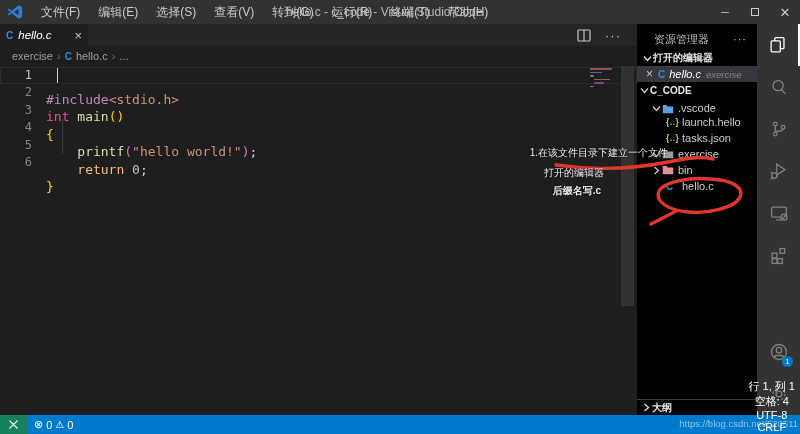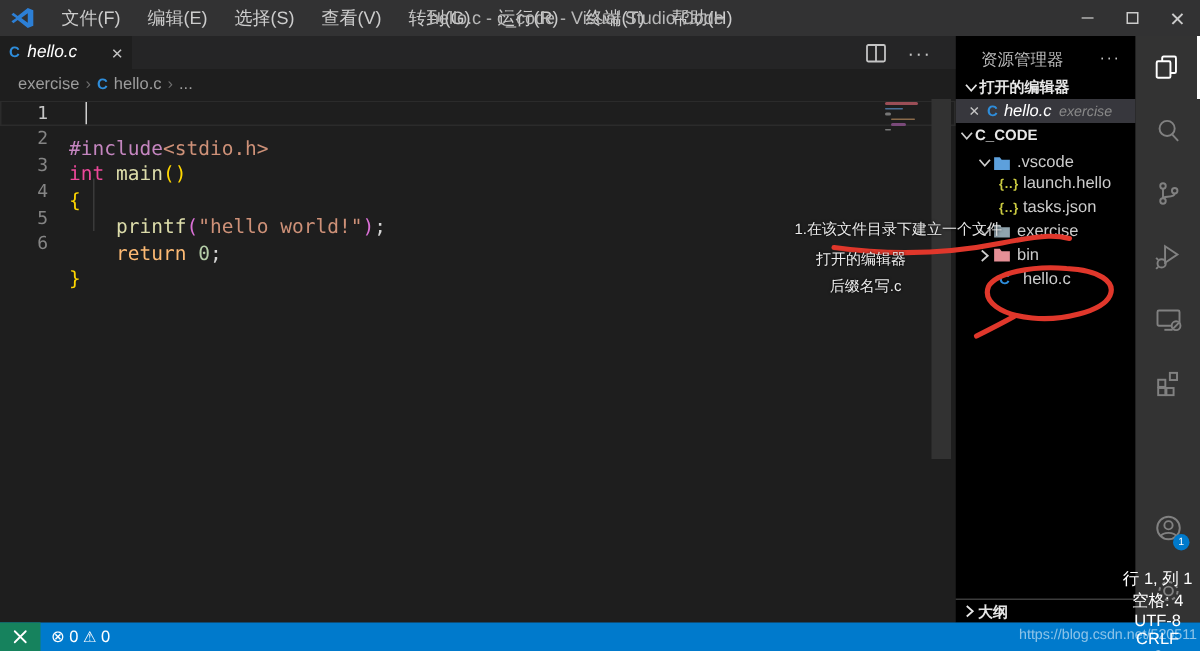--- a/index.html
+++ b/index.html
@@ -344,21 +344,21 @@
             <path d="M5.7 11.5 a1.3 1.3 0 0 0 2.6 0"></path>
           </svg></span>
       </div>
     <span class="watermark">https://blog.csdn.net/520511</span>
   </div>
 
   <div class="overlay">
     <div id="ann-lines">
         <div class="ann-line" style="top: 146px; right: 132px;">1.在该文件目录下建立一个文件</div>
         <div class="ann-line" style="top: 166px; right: 196px;">打开的编辑器</div>
-        <div class="ann-line" style="top: 184px; right: 199px;">后缀名写.c</div>
+        <div class="ann-line" style="top: 184px; right: 199px; font-weight: bold;">后缀名写.c</div>
       </div>
     <svg width="800" height="434" viewBox="0 0 800 434">
       <path id="red-underline" d="M556 165 C 598 171, 638 168, 668 162 S 705 157, 713 159" fill="none" stroke-width="3.4" stroke-linecap="round" stroke="#e0372b"></path>
       <path id="red-circle" d="M711 179 C 733 180, 744 188, 740 197 C 735 208, 707 214, 688 212 C 667 210, 655 201, 659 191 C 664 182, 688 177, 711 179 Z" fill="none" stroke-width="3.4" stroke-linecap="round" stroke="#e0372b"></path>
       <path id="red-tail" d="M676 211 C 667 216, 659 220, 651 224" fill="none" stroke-width="3.4" stroke-linecap="round" stroke="#e0372b"></path>
     </svg>
   </div>
 
 </div>
 

